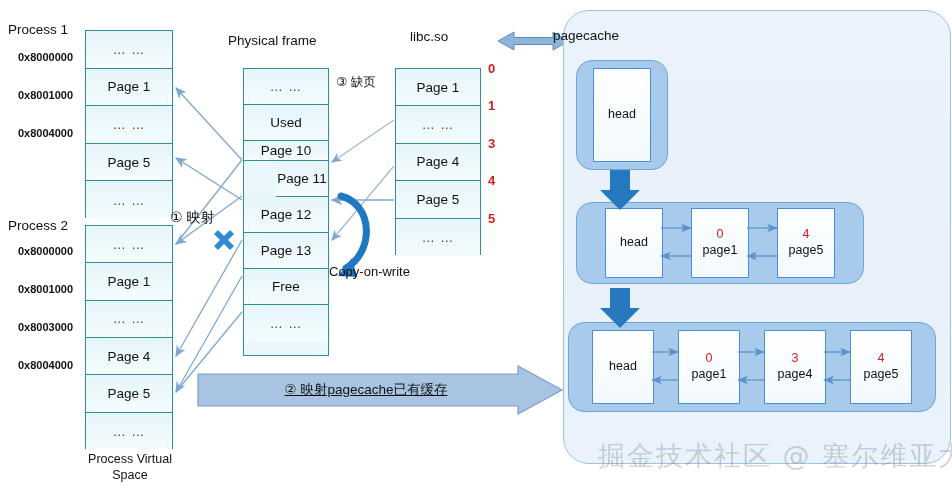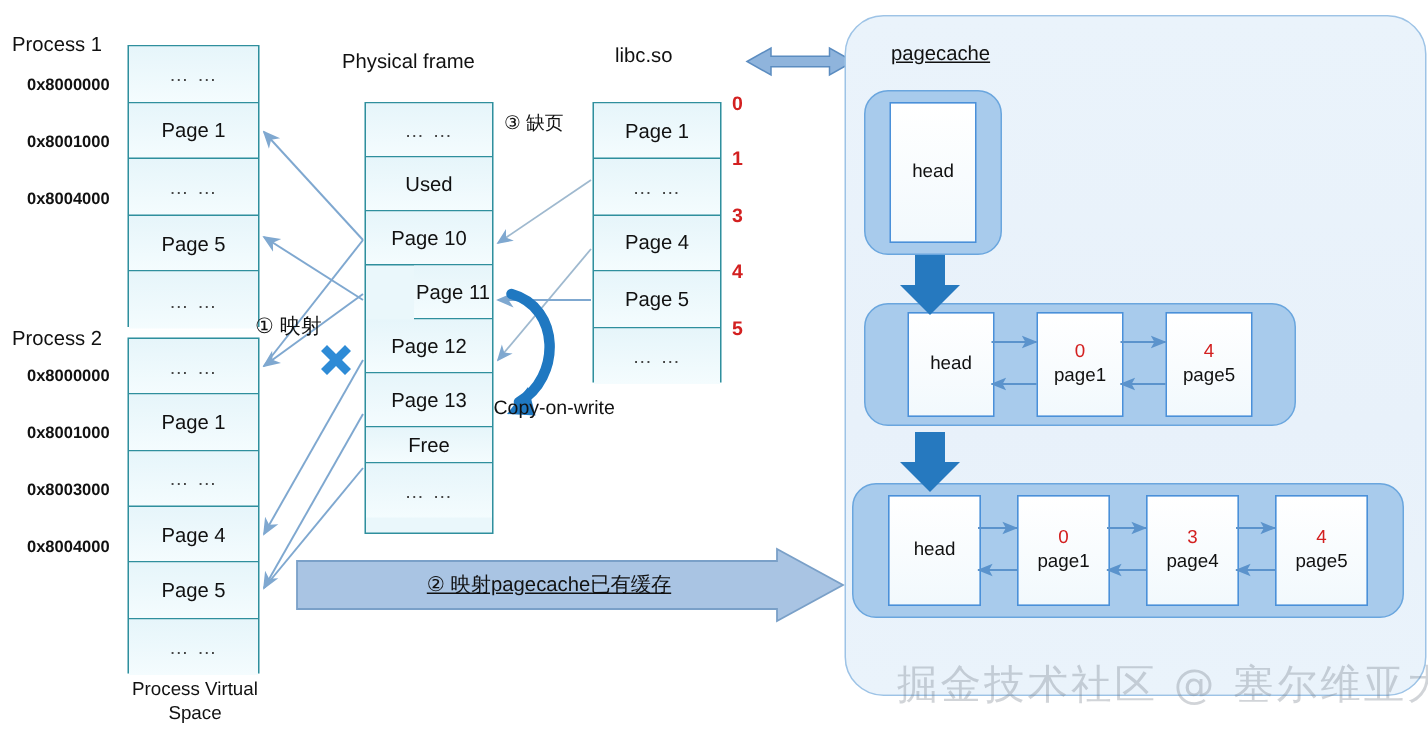--- a/index.html
+++ b/index.html
@@ -171,33 +171,33 @@
 
   <div class="abs lbl" style="left:228px;top:33px;">Physical frame</div>
 
   <div class="memcol" id="physcol" style="left:243px;top:68px;width:86px;height:288px;">
       <div class="cell" style="height: 36px;">
         <span class="dots">… …</span>
       </div>
       <div class="cell" style="height: 36px;">
         <span>Used</span>
       </div>
-      <div class="cell" style="height: 36px;">
+      <div class="cell" style="height: 20px;">
         <span>Page 10</span>
       </div>
       <div class="cell" style="height: 36px; margin-left: 32px;">
         <span>Page 11</span>
       </div>
       <div class="cell" style="height: 36px;">
         <span>Page 12</span>
       </div>
       <div class="cell" style="height: 36px;">
         <span>Page 13</span>
       </div>
-      <div class="cell" style="height: 24px;">
+      <div class="cell" style="height: 36px;">
         <span>Free</span>
       </div>
       <div class="cell" style="height: 36px;">
         <span class="dots">… …</span>
       </div>
     </div>
 
   <div class="abs lbl" style="left:410px;top:29px;">libc.so</div>
 
   <div class="memcol" id="libccol" style="left:395px;top:68px;width:86px;height:187px;">
@@ -235,21 +235,21 @@
       <path d="M-10,-6 L-6,-10 L0,-4 L6,-10 L10,-6 L4,0 L10,6 L6,10 L0,4 L-6,10 L-10,6 L-4,0 Z"></path>
     </g>
   </svg>
 
   <svg width="380" height="56" style="left:196px;top:364px;" class="banner">
     <path d="M2,10 L322,10 L322,2 L366,26 L322,50 L322,42 L2,42 Z" fill="#a9c4e3" stroke="#7aa0c8" stroke-width="1.2"></path>
   </svg>
   <div class="banner-text" style="left:196px;top:381px;width:340px;text-align:center;">② 映射pagecache已有缓存</div>
 
   <div class="pc-outer" style="left:563px;top:10px;width:386px;height:452px;"></div>
-  <div class="abs lbl" style="left:594px;top:28px;text-decoration:underline;">pagecache</div>
+  <div class="abs lbl" style="left:553px;top:28px;">pagecache</div>
 
   <div id="pcstages">
       <div class="pc-row" style="left: 576px; top: 60px; width: 90px; height: 108px;"></div>
       <div class="pc-node" style="left: 593px; top: 68px; width: 56px; height: 92px;">
         <span class="nm">head</span>
       </div>
       <div class="pc-row" style="left: 576px; top: 202px; width: 286px; height: 80px;"></div>
       <div class="pc-node" style="left: 605px; top: 208px; width: 56px; height: 68px;">
         <span class="nm">head</span>
       </div>

